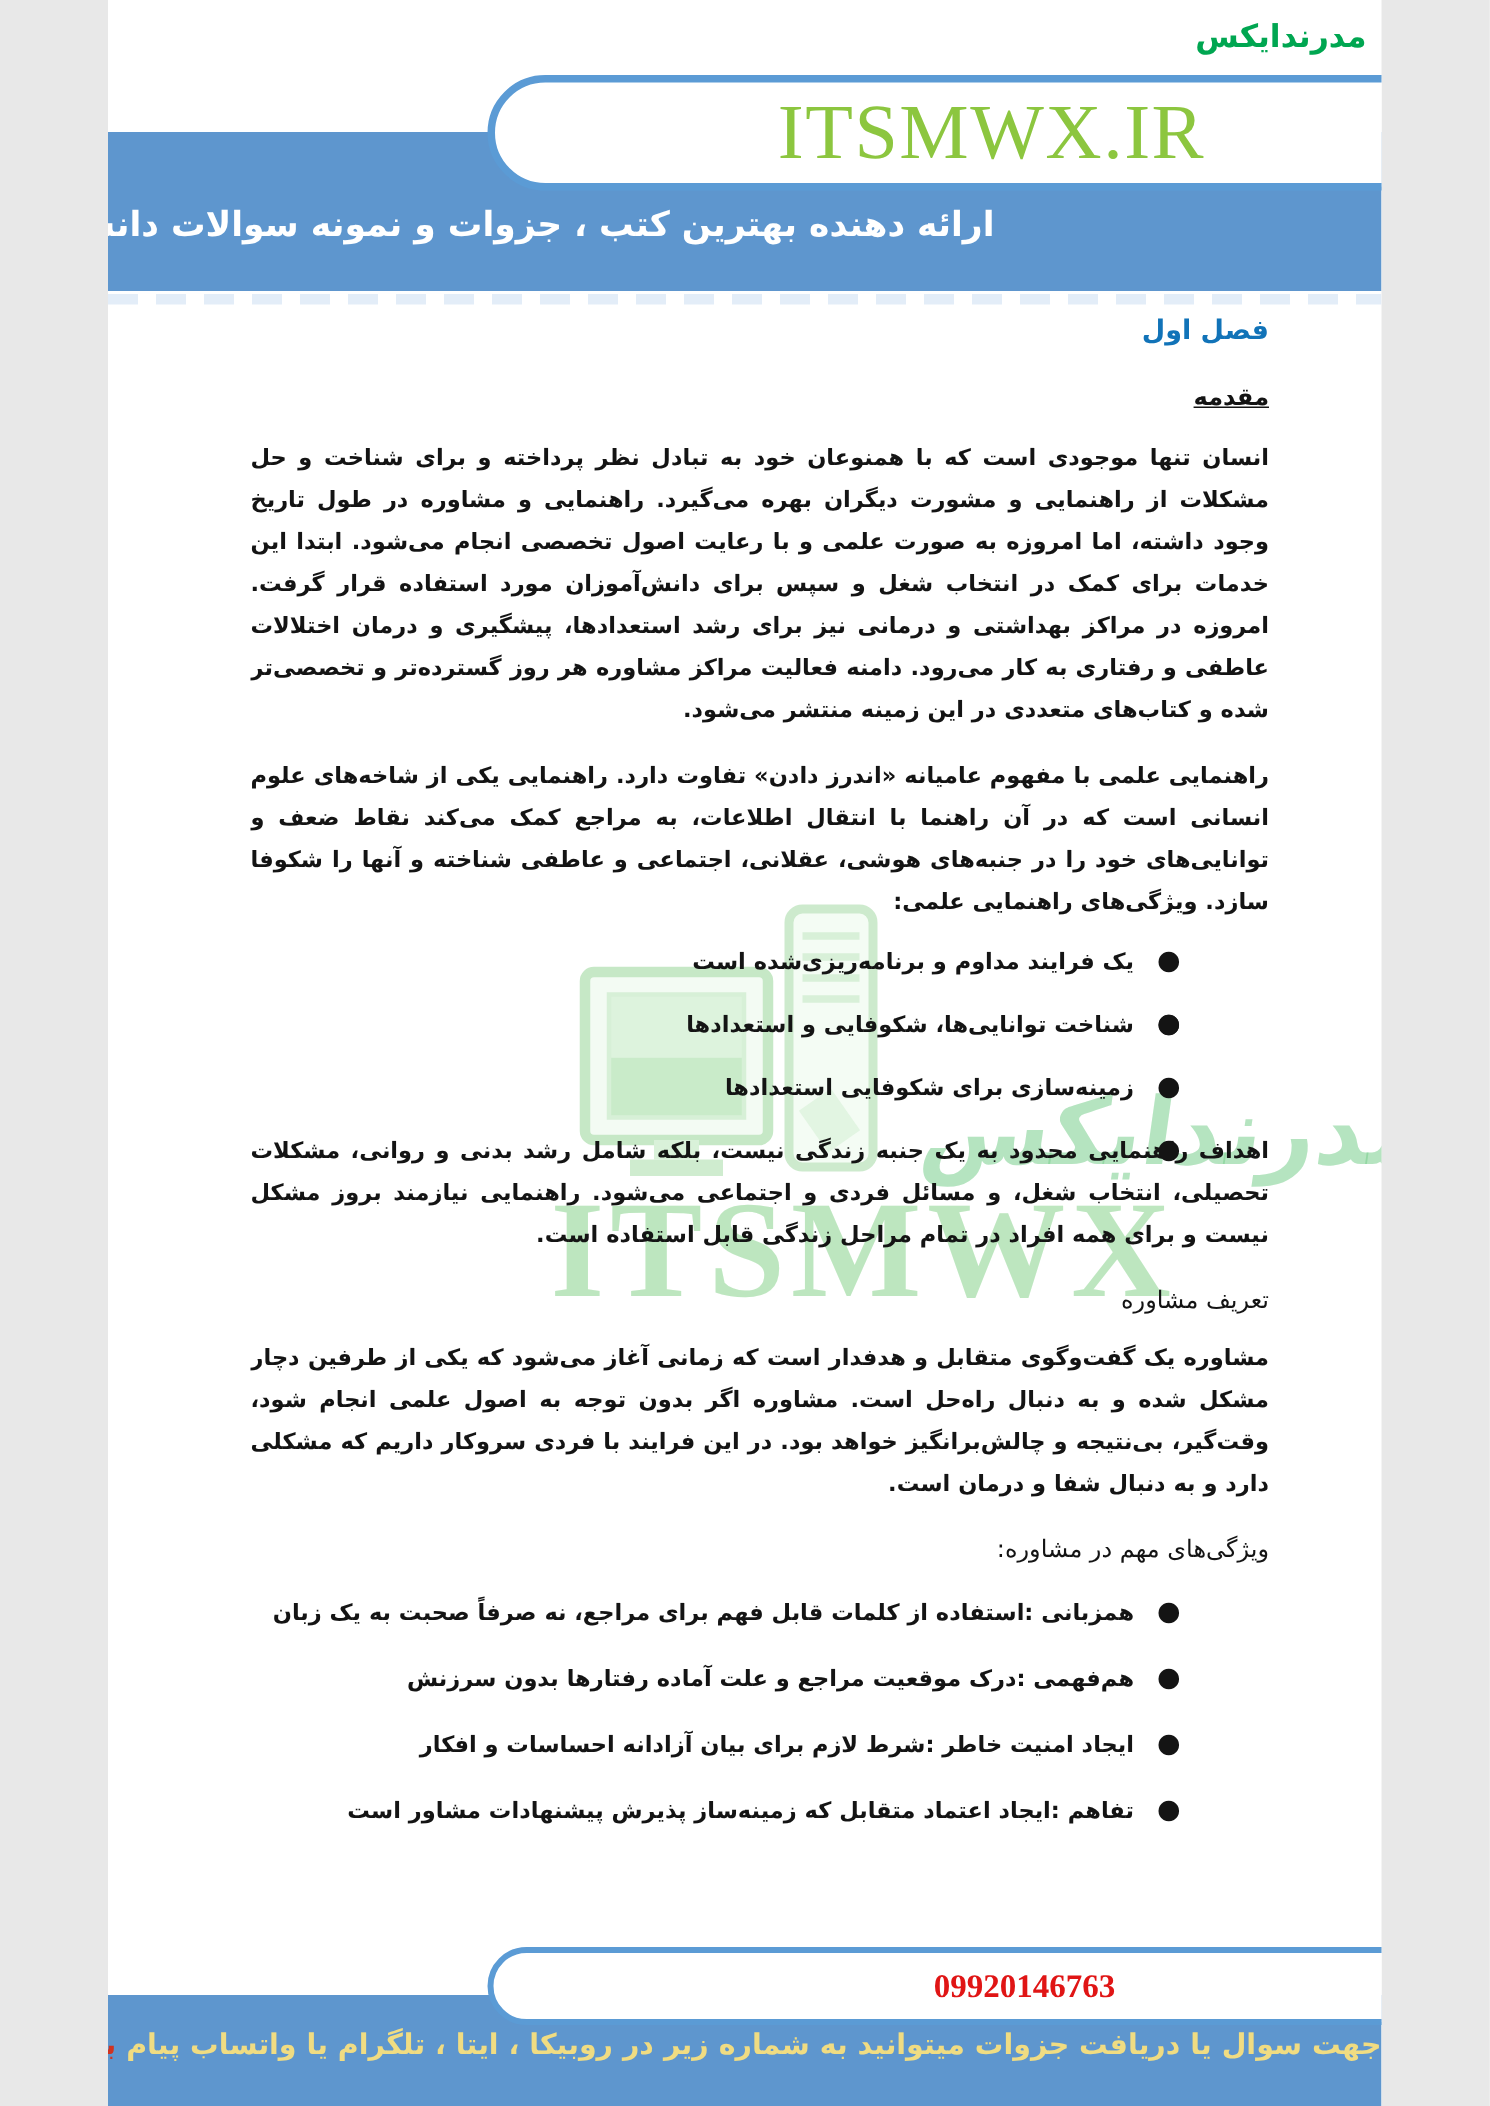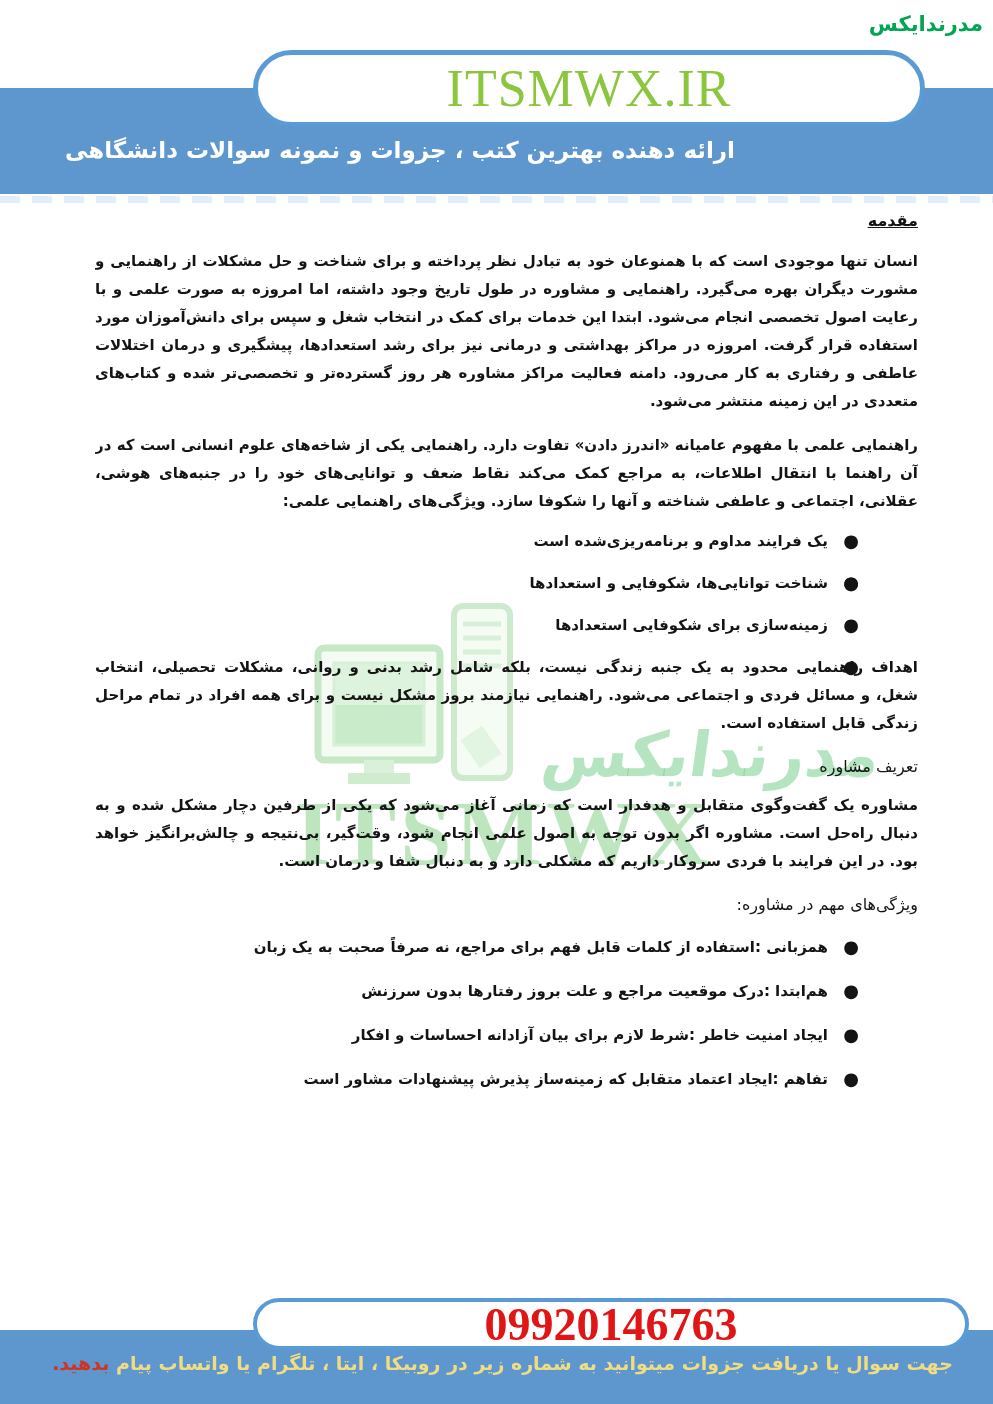--- a/index.html
+++ b/index.html
@@ -1,18 +1,18 @@
 <!DOCTYPE html>
 <html lang="fa"><head>
 <meta charset="utf-8">
 <style>
   html,body{margin:0;padding:0;background:#e8e8e8;}
   .page{
     position:relative;
-    width:993px;height:1404px;
+    width:849px;height:1404px;
     margin:0 auto;
     background:#ffffff;
     overflow:hidden;
     font-family:"DejaVu Sans",sans-serif;
   }
   
   .brand{
     position:absolute;top:12px;right:10px;z-index:5;
     direction:rtl;
     font-size:21px;font-weight:bold;color:#00a651;
@@ -82,21 +82,21 @@
   
   .phone-pill{
     position:absolute;top:1298px;left:253px;width:716px;height:52px;z-index:4;
     background:#ffffff;border:4px solid #5b9bd5;border-radius:28px;
     box-sizing:border-box;
     display:flex;align-items:center;justify-content:center;
   }
   .phone-pill .phone{
     direction:ltr;
     font-family:"Liberation Serif",serif;
-    font-size:46px;font-weight:bold;color:#e01515;
+    font-size:22px;font-weight:bold;color:#e01515;
   }
   .bottom-banner{
     position:absolute;top:1330px;left:0;width:100%;height:74px;
     background:#5e96ce;z-index:1;
   }
   .footer-note{
     position:absolute;top:1352px;left:0;right:0;z-index:3;
     direction:rtl;text-align:center;white-space:nowrap;
     font-size:19px;font-weight:bold;color:#f0dc82;padding-left:12px;
   }
@@ -134,20 +134,21 @@
       <line x1="153" y1="52" x2="191" y2="52" stroke="#d8f0d8" stroke-width="5"></line>
       <line x1="153" y1="66" x2="191" y2="66" stroke="#d8f0d8" stroke-width="5"></line>
       <rect x="158" y="130" width="26" height="34" fill="#e2f5e2" transform="rotate(-35 171 147)"></rect>
     </svg>
   </div>
   <div class="watermark wm-calligraphy">مدرندایکس</div>
   <div class="watermark wm-latin">ITSMWX</div>
 
   <div class="content">
 
+    <div class="chapter">فصل اول</div>
 
     <div class="h-underline">مقدمه</div>
 
     <p class="para">انسان تنها موجودی است که با همنوعان خود به تبادل نظر پرداخته و برای شناخت و حل مشکلات از راهنمایی و مشورت دیگران بهره می‌گیرد. راهنمایی و مشاوره در طول تاریخ وجود داشته، اما امروزه به صورت علمی و با رعایت اصول تخصصی انجام می‌شود. ابتدا این خدمات برای کمک در انتخاب شغل و سپس برای دانش‌آموزان مورد استفاده قرار گرفت. امروزه در مراکز بهداشتی و درمانی نیز برای رشد استعدادها، پیشگیری و درمان اختلالات عاطفی و رفتاری به کار می‌رود. دامنه فعالیت مراکز مشاوره هر روز گسترده‌تر و تخصصی‌تر شده و کتاب‌های متعددی در این زمینه منتشر می‌شود.</p>
 
 
     <p class="para tight">راهنمایی علمی با مفهوم عامیانه «اندرز دادن» تفاوت دارد. راهنمایی یکی از شاخه‌های علوم انسانی است که در آن راهنما با انتقال اطلاعات، به مراجع کمک می‌کند نقاط ضعف و توانایی‌های خود را در جنبه‌های هوشی، عقلانی، اجتماعی و عاطفی شناخته و آنها را شکوفا سازد. ویژگی‌های راهنمایی علمی:</p>
 
     <ul class="feature-list">
       <li><span class="dot">●</span><span>یک فرایند مداوم و برنامه‌ریزی‌شده است</span></li>
@@ -160,21 +161,21 @@
     <p class="para">اهداف راهنمایی محدود به یک جنبه زندگی نیست، بلکه شامل رشد بدنی و روانی، مشکلات تحصیلی، انتخاب شغل، و مسائل فردی و اجتماعی می‌شود. راهنمایی نیازمند بروز مشکل نیست و برای همه افراد در تمام مراحل زندگی قابل استفاده است.</p>
 
     <div class="h-plain">تعریف مشاوره</div>
 
     <p class="para">مشاوره یک گفت‌وگوی متقابل و هدفدار است که زمانی آغاز می‌شود که یکی از طرفین دچار مشکل شده و به دنبال راه‌حل است. مشاوره اگر بدون توجه به اصول علمی انجام شود، وقت‌گیر، بی‌نتیجه و چالش‌برانگیز خواهد بود. در این فرایند با فردی سروکار داریم که مشکلی دارد و به دنبال شفا و درمان است.</p>
 
     <div class="h-plain more">ویژگی‌های مهم در مشاوره:</div>
 
     <ul class="feature-list second">
       <li><span class="dot">●</span><span>همزبانی :استفاده از کلمات قابل فهم برای مراجع، نه صرفاً صحبت به یک زبان</span></li>
-      <li><span class="dot">●</span><span>هم‌ابتدا :درک موقعیت مراجع و علت بروز رفتارها بدون سرزنش</span></li>
+      <li><span class="dot">●</span><span>هم‌فهمی :درک موقعیت مراجع و علت آماده رفتارها بدون سرزنش</span></li>
       <li><span class="dot">●</span><span>ایجاد امنیت خاطر :شرط لازم برای بیان آزادانه احساسات و افکار</span></li>
       <li><span class="dot">●</span><span>تفاهم :ایجاد اعتماد متقابل که زمینه‌ساز پذیرش پیشنهادات مشاور است</span></li>
     </ul>
 
   </div>
 
   <div class="phone-pill">
     <span class="phone">09920146763</span>
   </div>
 

